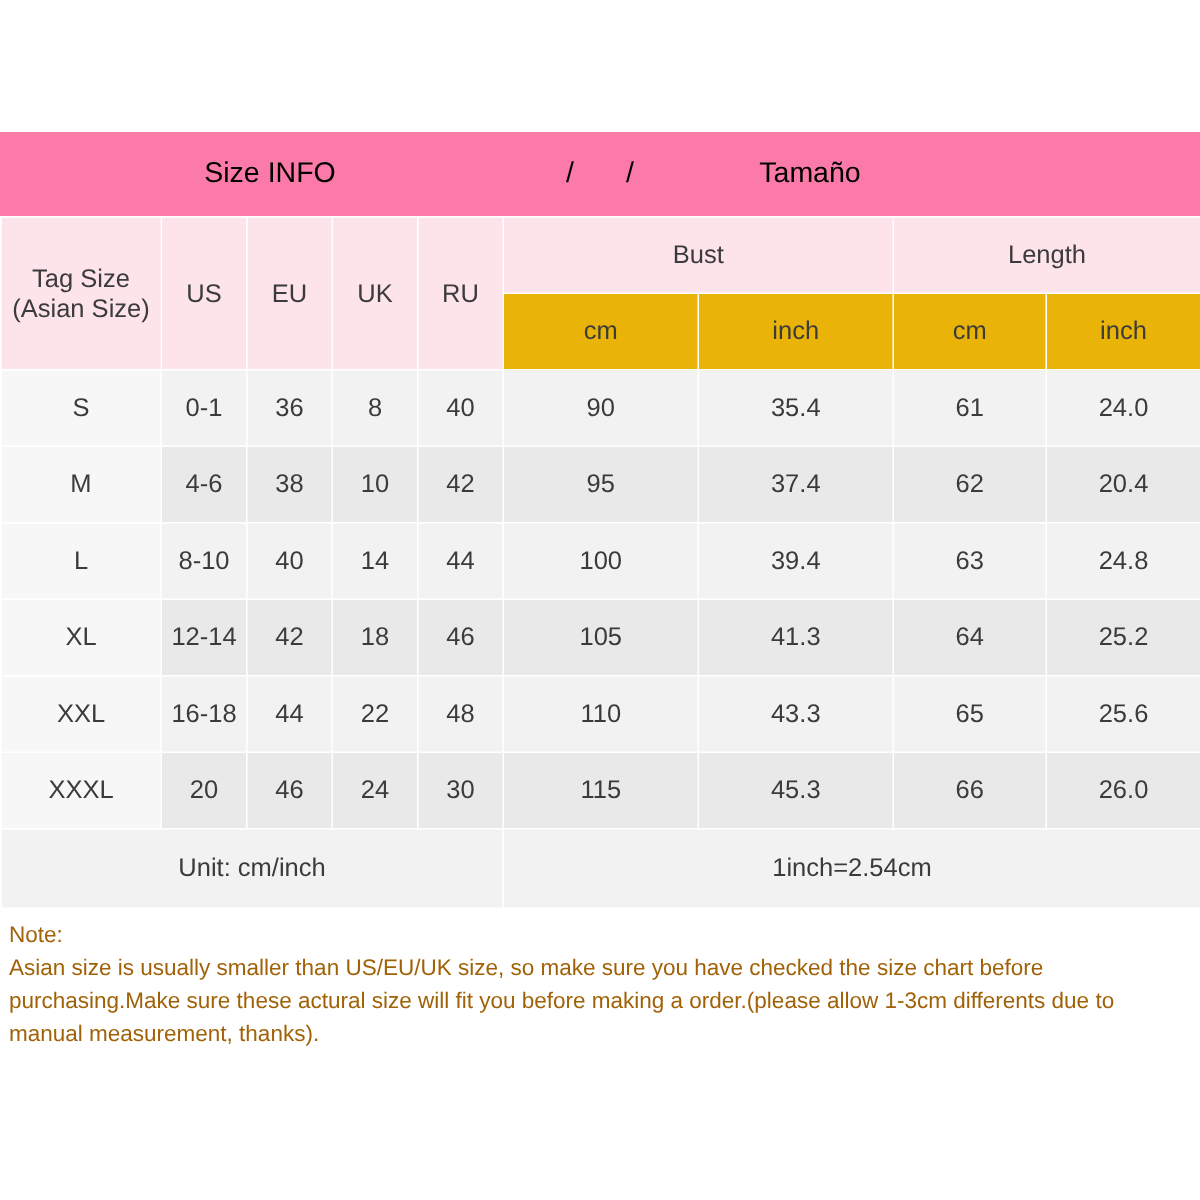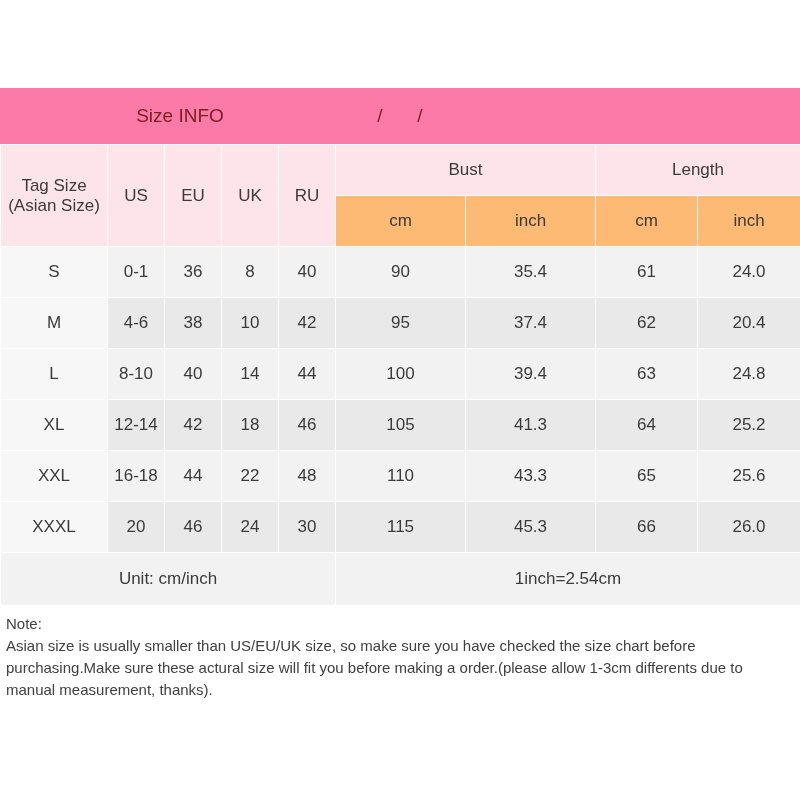--- a/index.html
+++ b/index.html
@@ -23,21 +23,21 @@
     top: 88px;
     width: 800px;
   }
 
   
   .title-bar {
     display: flex;
     align-items: center;
     height: 56px;
     background: #fb7aa8;
-    color: #7f1d1d;
+    color: #000000;
     font-size: 19px;
   }
   .title-bar .cell {
     text-align: center;
     line-height: 56px;
     white-space: nowrap;
   }
   .tb-1 { width: 360px; }
   .tb-sep { width: 40px; }
   .tb-2 { width: 160px; }
@@ -56,21 +56,21 @@
     color: #3b3b3b;
     font-size: 17px;
     padding: 0;
   }
   .hdr-pink {
     background: #fde3ea;
     color: #3b3b3b;
     font-size: 17px;
   }
   .hdr-pink-sub {
-    background: #fdba74;
+    background: #eab308;
     color: #3b3b3b;
     font-size: 15px;
     height: 50px;
   }
   .tagsize-cell {
     background: #fde3ea;
     height: 100px;
     font-size: 16px;
     line-height: 20px;
   }
@@ -87,36 +87,37 @@
 
   .note {
     position: absolute;
     left: 0;
     top: 605px;
     width: 800px;
     box-sizing: border-box;
     padding: 8px 8px 4px 6px;
     font-size: 15px;
     line-height: 22px;
-    color: #404040;
+    color: #a16207;
   }
   .note .note-label { display: block; }
   .note .note-body { display: block; }
 </style>
 </head>
 <body>
 
 <div id="root">
 
   <div class="chart">
 
     <div class="title-bar">
       <div class="cell tb-1">Size INFO</div>
       <div class="cell tb-sep">/</div>
       <div class="cell tb-sep">/</div>
+      <div class="cell tb-3">Tamaño</div>
     </div>
 
     <table class="size-table">
       <colgroup>
         <col style="width:107px">
         <col style="width:57px">
         <col style="width:57px">
         <col style="width:57px">
         <col style="width:57px">
         <col style="width:130px">

